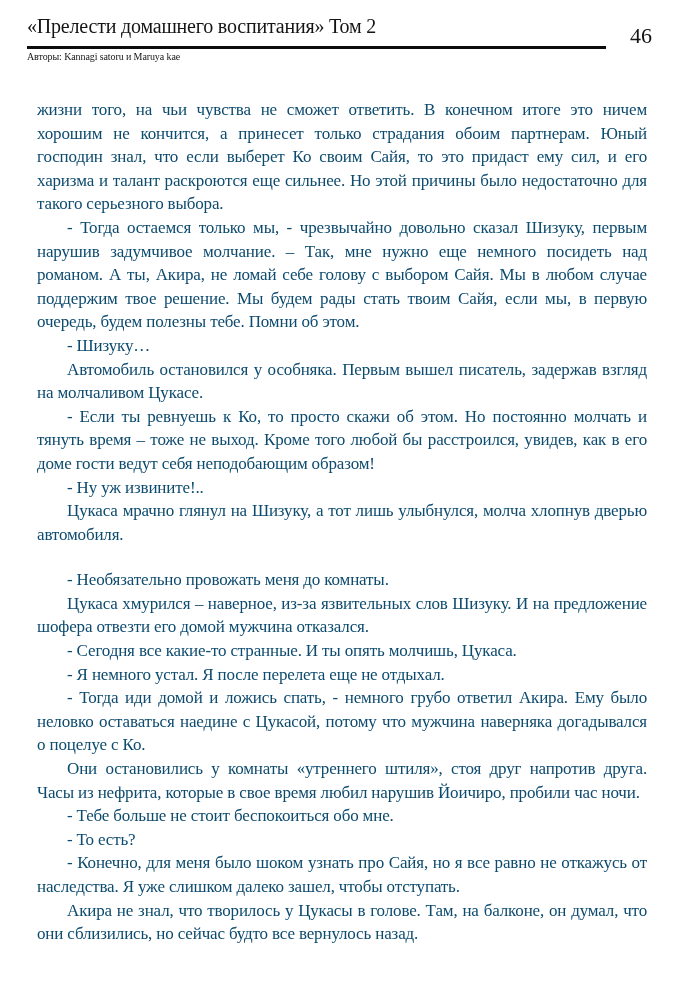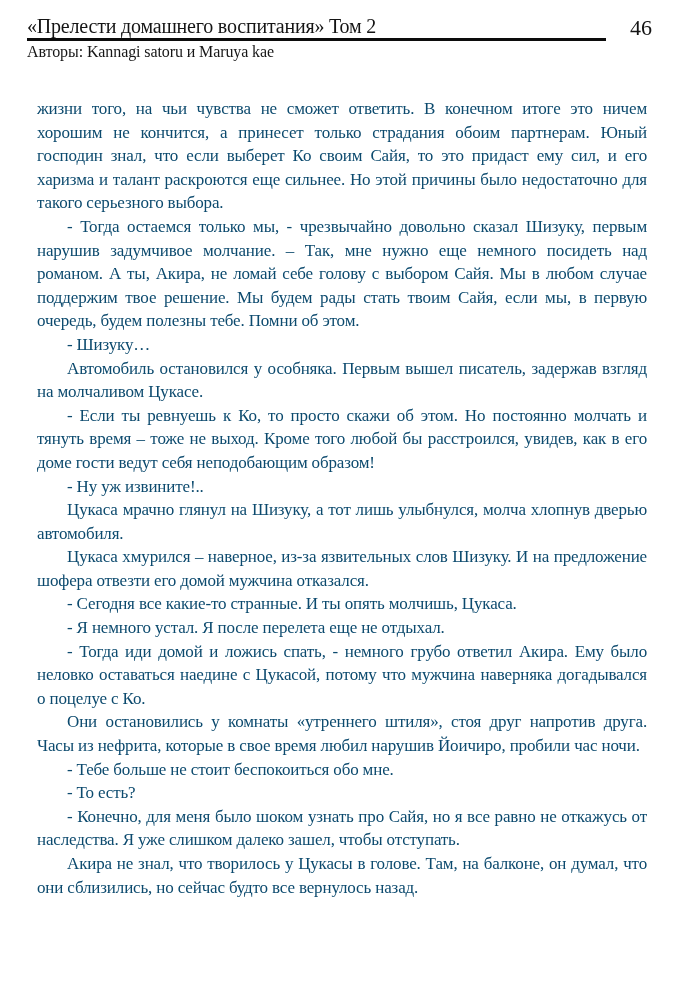--- a/index.html
+++ b/index.html
@@ -27,40 +27,40 @@
   .page-header {
     padding: 15px 30px 0 27px;
   }
   .header-row {
     display: flex;
     align-items: flex-end;
   }
   .title-wrap {
     flex: 1 1 auto;
     border-bottom: 3px solid #0c0c0c;
-    padding-bottom: 1px;
+    padding-bottom: 9px;
     min-width: 0;
   }
   .book-title {
     font-size: 20px;
     line-height: 1.1;
     letter-spacing: -0.2px;
     white-space: nowrap;
     color: #141414;
   }
   .page-number {
     flex: 0 0 auto;
     margin-left: 24px;
     font-size: 22px;
     line-height: 1;
     padding-bottom: 2px;
     color: #141414;
   }
   .authors-line {
-    font-size: 16px;
+    font-size: 10px;
     letter-spacing: -0.1px;
     margin-top: 2px;
     color: #161616;
   }
 
   
   .page-body {
     margin: 36px 35px 0 37px;
     font-size: 17px;
     line-height: 23.6px;
@@ -96,20 +96,21 @@
   </div>
 
   <div class="page-body">
       <p class="para no-indent">жизни того, на чьи чувства не сможет ответить. В конечном итоге это ничем хорошим не кончится, а принесет только страдания обоим партнерам. Юный господин знал, что если выберет Ко своим Сайя, то это придаст ему сил, и его харизма и талант раскроются еще сильнее. Но этой причины было недостаточно для такого серьезного выбора.</p>
       <p class="para">- Тогда остаемся только мы, - чрезвычайно довольно сказал Шизуку, первым нарушив задумчивое молчание. – Так, мне нужно еще немного посидеть над романом. А ты, Акира, не ломай себе голову с выбором Сайя. Мы в любом случае поддержим твое решение. Мы будем рады стать твоим Сайя, если мы, в первую очередь, будем полезны тебе. Помни об этом.</p>
       <p class="para">- Шизуку…</p>
       <p class="para">Автомобиль остановился у особняка. Первым вышел писатель, задержав взгляд на молчаливом Цукасе.</p>
       <p class="para">- Если ты ревнуешь к Ко, то просто скажи об этом. Но постоянно молчать и тянуть время – тоже не выход. Кроме того любой бы расстроился, увидев, как в его доме гости ведут себя неподобающим образом!</p>
       <p class="para">- Ну уж извините!..</p>
       <p class="para">Цукаса мрачно глянул на Шизуку, а тот лишь улыбнулся, молча хлопнув дверью автомобиля.</p>
+      <p class="para scene-break">- Необязательно провожать меня до комнаты.</p>
       <p class="para">Цукаса хмурился – наверное, из-за язвительных слов Шизуку. И на предложение шофера отвезти его домой мужчина отказался.</p>
       <p class="para">- Сегодня все какие-то странные. И ты опять молчишь, Цукаса.</p>
       <p class="para">- Я немного устал. Я после перелета еще не отдыхал.</p>
       <p class="para">- Тогда иди домой и ложись спать, - немного грубо ответил Акира. Ему было неловко оставаться наедине с Цукасой, потому что мужчина наверняка догадывался о поцелуе с Ко.</p>
       <p class="para">Они остановились у комнаты «утреннего штиля», стоя друг напротив друга. Часы из нефрита, которые в свое время любил нарушив Йоичиро, пробили час ночи.</p>
       <p class="para">- Тебе больше не стоит беспокоиться обо мне.</p>
       <p class="para">- То есть?</p>
       <p class="para">- Конечно, для меня было шоком узнать про Сайя, но я все равно не откажусь от наследства. Я уже слишком далеко зашел, чтобы отступать.</p>
       <p class="para">Акира не знал, что творилось у Цукасы в голове. Там, на балконе, он думал, что они сблизились, но сейчас будто все вернулось назад.</p>
     </div>

